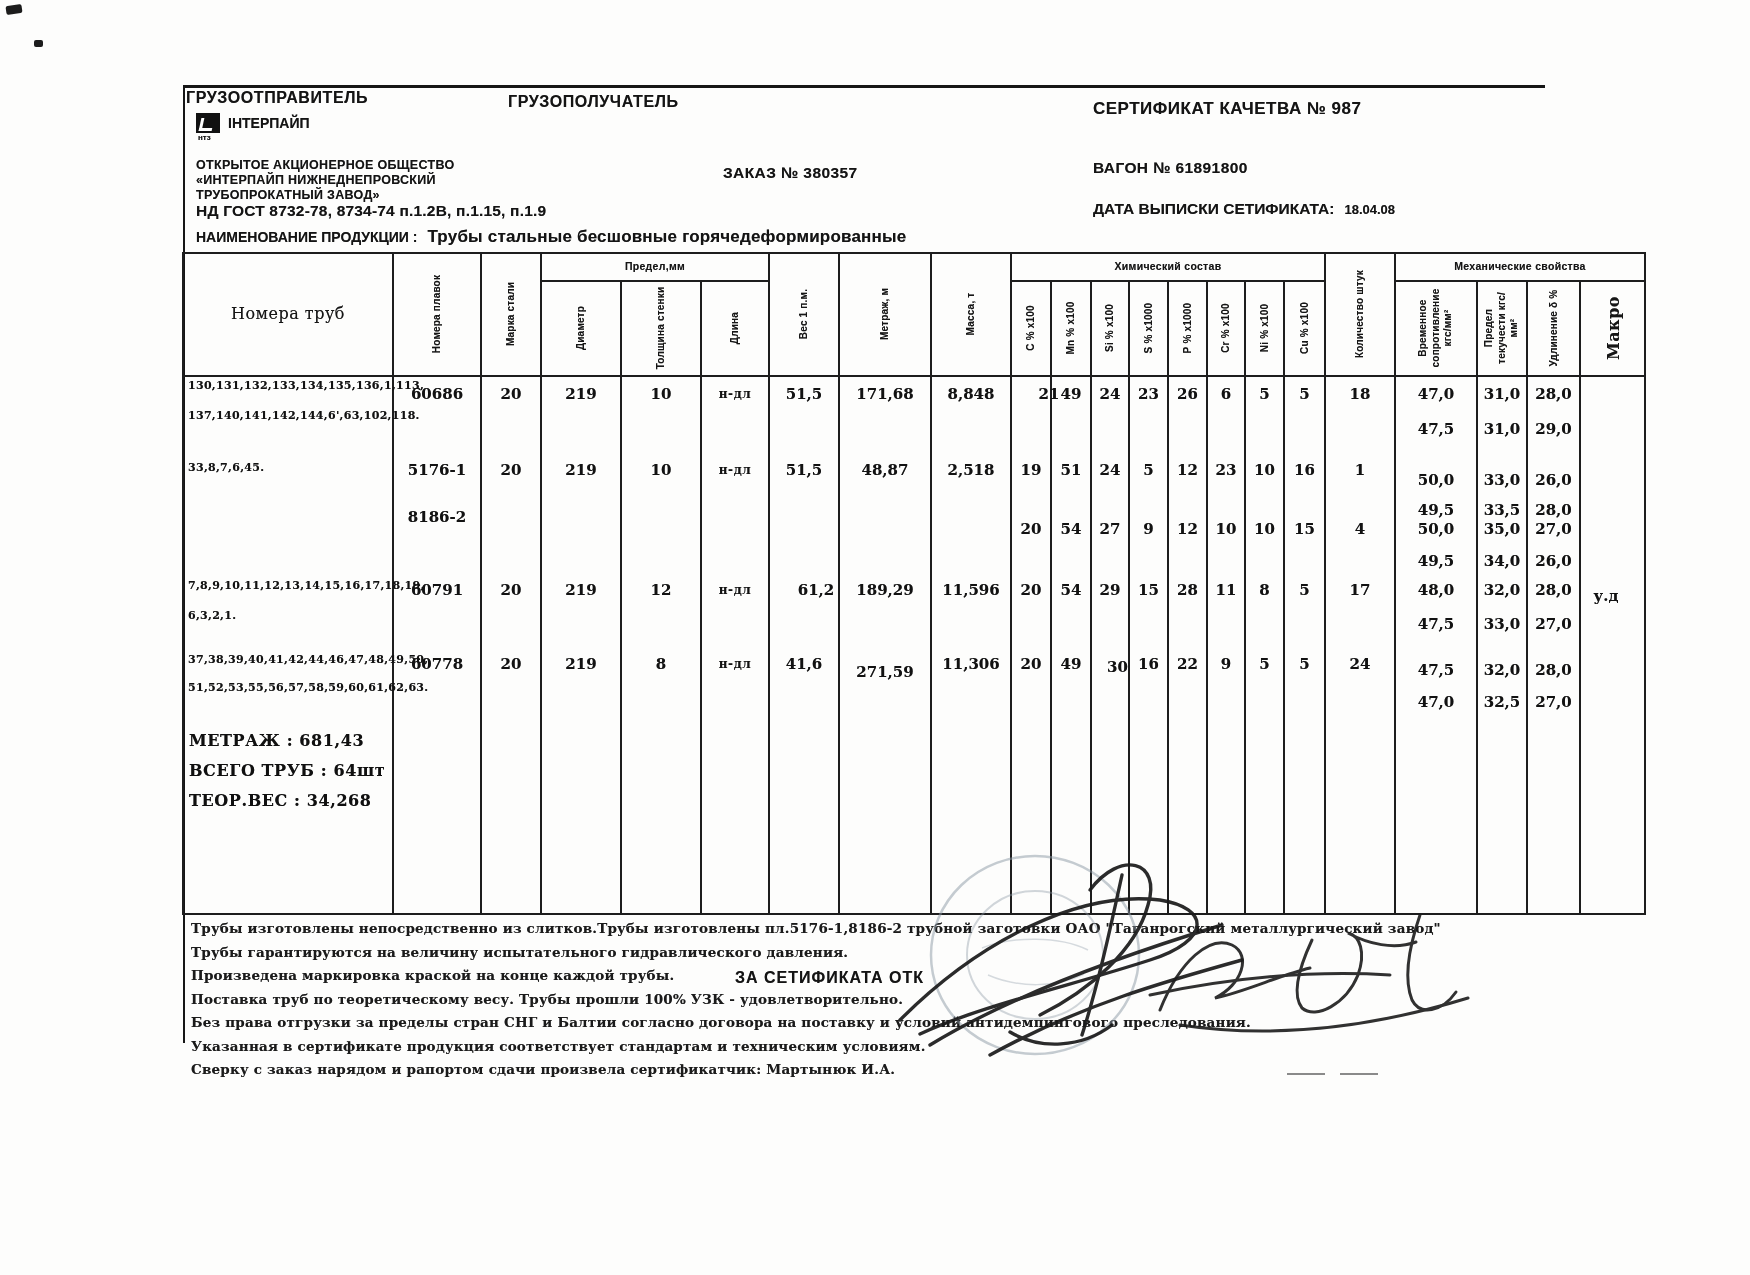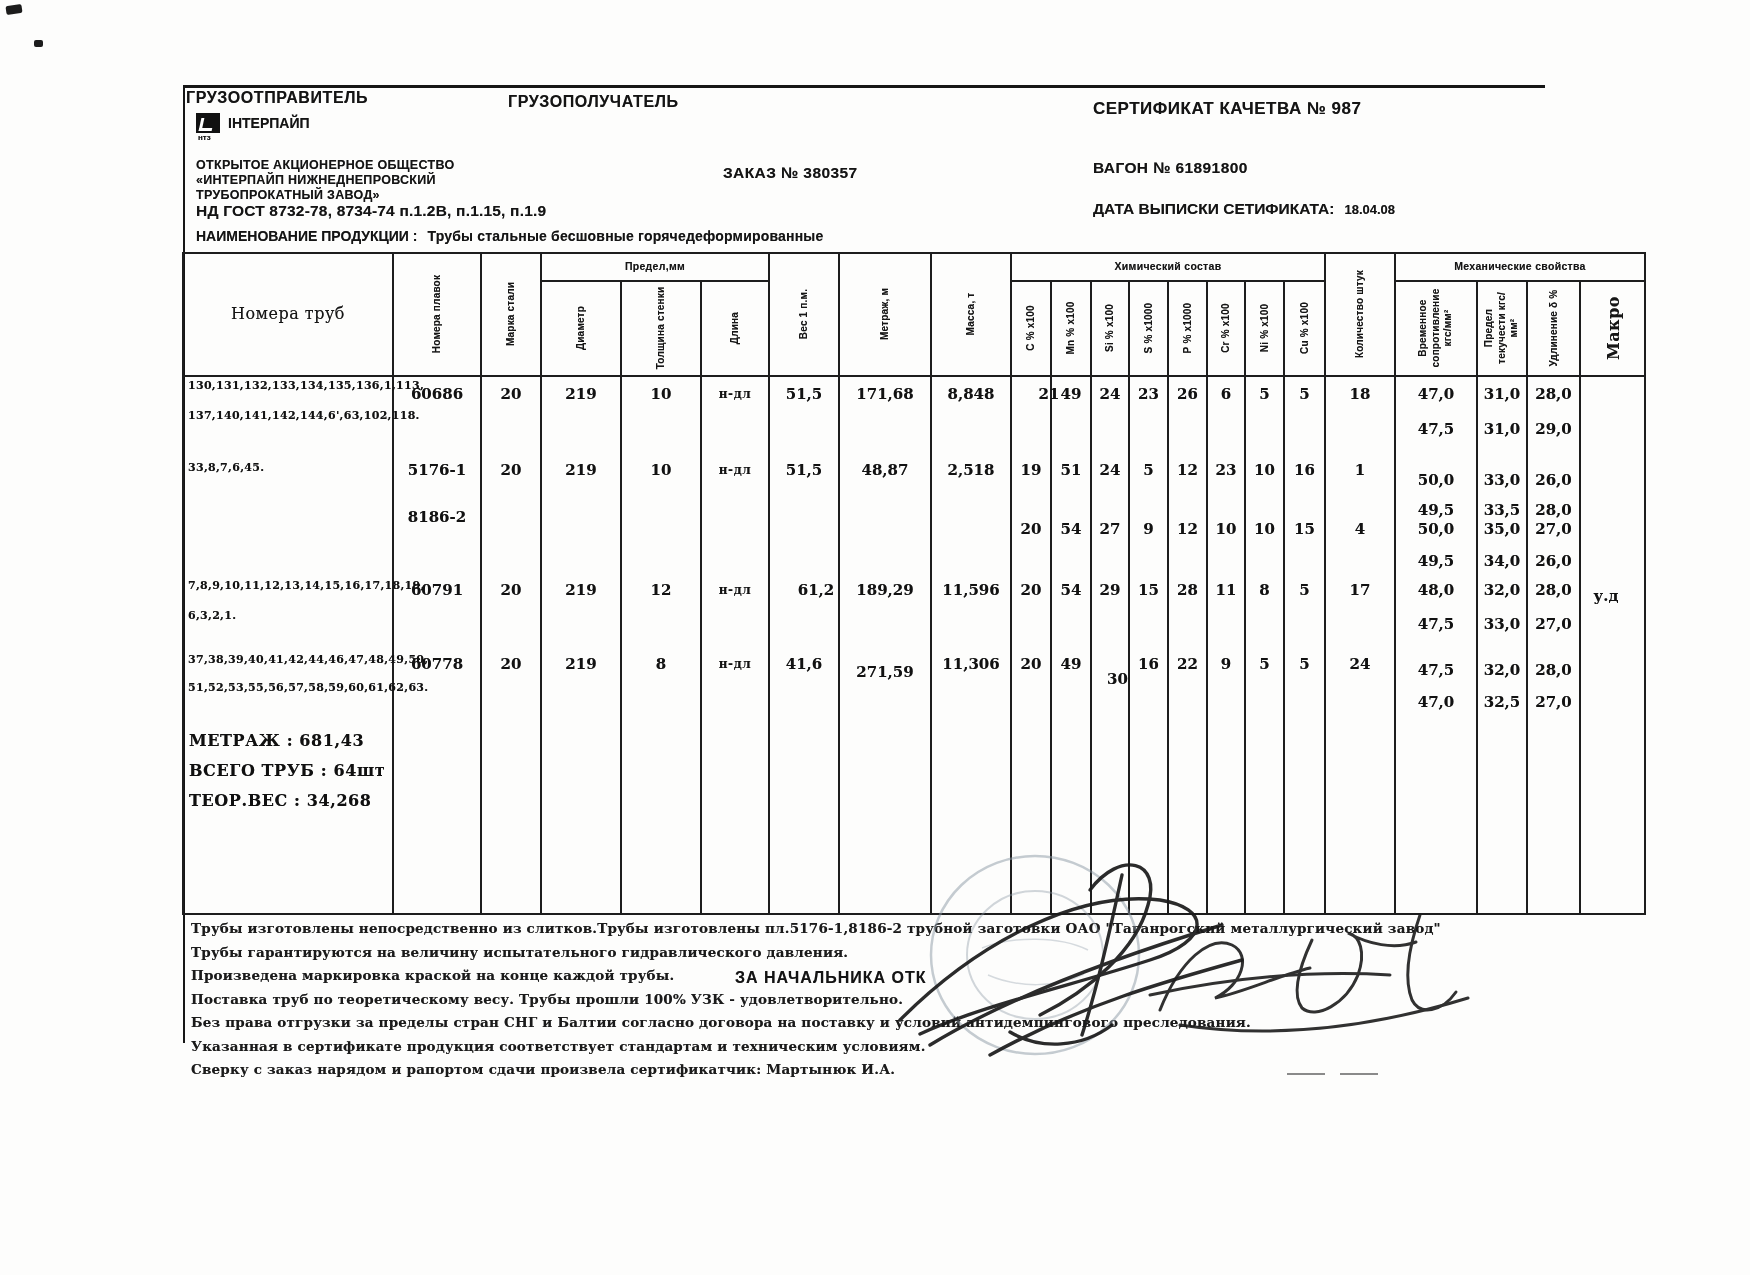--- a/index.html
+++ b/index.html
@@ -58,21 +58,21 @@
 
   <div class="abs hsans" style="left:723px;top:164px;font-size:15.5px;letter-spacing:.4px;">ЗАКАЗ №  380357</div>
   <div class="abs hsans" style="left:1093px;top:159px;font-size:15.5px;letter-spacing:.4px;">ВАГОН №   61891800</div>
   <div class="abs hsans" style="left:196px;top:202px;font-size:15.5px;letter-spacing:.2px;">НД   ГОСТ 8732-78, 8734-74 п.1.2В, п.1.15, п.1.9</div>
   <div class="abs" style="left:1093px;top:200px;">
     <span class="hsans" style="font-size:15.5px;">ДАТА ВЫПИСКИ СЕТИФИКАТА:</span>
     <span class="hsans" style="font-size:13px;margin-left:6px;">18.04.08</span>
   </div>
   <div class="abs" style="left:196px;top:227px;white-space:nowrap;">
     <span class="hsans" style="font-size:14px;">НАИМЕНОВАНИЕ ПРОДУКЦИИ :</span>
-    <span class="hsans" style="font-size:14px;margin-left:6px;letter-spacing:.2px;">Трубы стальные бесшовные горячедеформированные</span>
+    <span class="hsans" style="font-size:17px;margin-left:6px;letter-spacing:.2px;">Трубы стальные бесшовные горячедеформированные</span>
   </div>
 
   <div class="abs" id="tbl" style="left:183px;top:252px;width:1462px;height:663px;">
       <div class="vline" style="left: -1px; top: 0px; height: 663px;"></div>
       <div class="vline" style="left: 209px; top: 0px; height: 663px;"></div>
       <div class="vline" style="left: 297px; top: 0px; height: 663px;"></div>
       <div class="vline" style="left: 357px; top: 0px; height: 663px;"></div>
       <div class="vline" style="left: 437px; top: 28px; height: 635px;"></div>
       <div class="vline" style="left: 517px; top: 28px; height: 635px;"></div>
       <div class="vline" style="left: 585px; top: 0px; height: 663px;"></div>
@@ -261,21 +261,21 @@
       <div class="bcell" style="left: 210px; top: 403px; width: 88px;">60778</div>
       <div class="bcell" style="left: 298px; top: 403px; width: 60px;">20</div>
       <div class="bcell" style="left: 358px; top: 403px; width: 80px;">219</div>
       <div class="bcell" style="left: 438px; top: 403px; width: 80px;">8</div>
       <div class="bcell lensm" style="left: 518px; top: 403px; width: 68px;">н-дл</div>
       <div class="bcell" style="left: 586px; top: 403px; width: 70px;">41,6</div>
       <div class="bcell" style="left: 656px; top: 411px; width: 92px;">271,59</div>
       <div class="bcell" style="left: 748px; top: 403px; width: 80px;">11,306</div>
       <div class="bcell" style="left: 828px; top: 403px; width: 40px;">20</div>
       <div class="bcell" style="left: 868px; top: 403px; width: 40px;">49</div>
-      <div class="bcell" style="left: 908px; top: 418px; width: 53px;">30</div>
+      <div class="bcell" style="left: 908px; top: 406px; width: 53px;">30</div>
       <div class="bcell" style="left: 946px; top: 403px; width: 39px;">16</div>
       <div class="bcell" style="left: 985px; top: 403px; width: 39px;">22</div>
       <div class="bcell" style="left: 1024px; top: 403px; width: 38px;">9</div>
       <div class="bcell" style="left: 1062px; top: 403px; width: 39px;">5</div>
       <div class="bcell" style="left: 1101px; top: 403px; width: 41px;">5</div>
       <div class="bcell" style="left: 1142px; top: 403px; width: 70px;">24</div>
       <div class="bcell" style="left: 1212px; top: 409px; width: 82px;">47,5</div>
       <div class="bcell" style="left: 1294px; top: 409px; width: 50px;">32,0</div>
       <div class="bcell" style="left: 1344px; top: 409px; width: 53px;">28,0</div>
       <div class="bcell" style="left: 1212px; top: 441px; width: 82px;">47,0</div>
@@ -288,21 +288,21 @@
 
   <div class="abs" id="notes" style="left:191px;top:917px;">
       <div class="note">Трубы изготовлены непосредственно из слитков.Трубы изготовлены  пл.5176-1,8186-2 трубной заготовки ОАО "Таганрогский металлургический завод"</div>
       <div class="note">Трубы гарантируются на величину испытательного гидравлического давления.</div>
       <div class="note">Произведена  маркировка краской на конце каждой трубы.</div>
       <div class="note">Поставка труб по теоретическому весу. Трубы прошли 100% УЗК - удовлетворительно.</div>
       <div class="note">Без права отгрузки за пределы стран СНГ и Балтии согласно договора на поставку и условий антидемпингового преследования.</div>
       <div class="note">Указанная в сертификате продукция соответствует стандартам и техническим условиям.</div>
       <div class="note">Сверку с заказ нарядом и рапортом сдачи произвела сертификатчик: Мартынюк И.А.</div>
     </div>
-  <div class="abs hsans" style="left:735px;top:969px;font-size:16px;letter-spacing:1px;">ЗА  НАЧАЛЬНИКА  ОТК</div>
+  <div class="abs hsans" style="left:735px;top:969px;font-size:16px;letter-spacing:1px;">ЗА  СЕТИФИКАТА  ОТК</div>
 
   <svg class="abs" style="left:860px;top:820px;" width="640" height="255" viewBox="0 0 640 255">
     <g fill="none" stroke="#8d9aa6" stroke-width="2.5" opacity=".5">
       <ellipse cx="175" cy="135" rx="104" ry="99"></ellipse>
       <ellipse cx="175" cy="135" rx="68" ry="64" stroke-width="2" opacity=".8"></ellipse>
       <path d="M122,128 C152,116 200,116 228,130" stroke-width="1.5" opacity=".7"></path>
       <path d="M128,155 C158,168 196,168 224,154" stroke-width="1.5" opacity=".7"></path>
     </g>
     <g fill="none" stroke="#1a1a1a" stroke-width="3.4" stroke-linecap="round" opacity=".92">
       <path d="M40,200 C120,120 220,70 300,80 C350,88 352,120 290,140 C210,166 120,186 60,214"></path>

